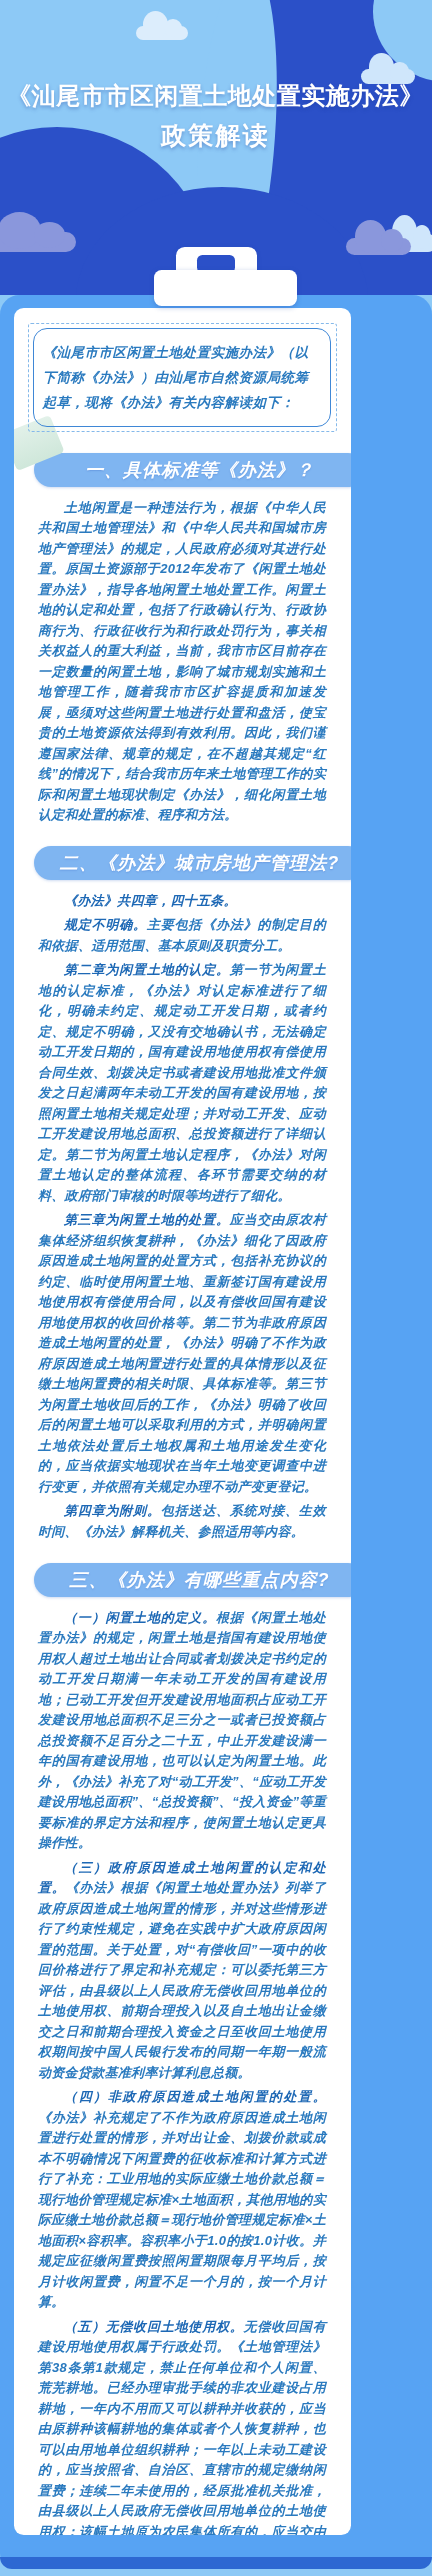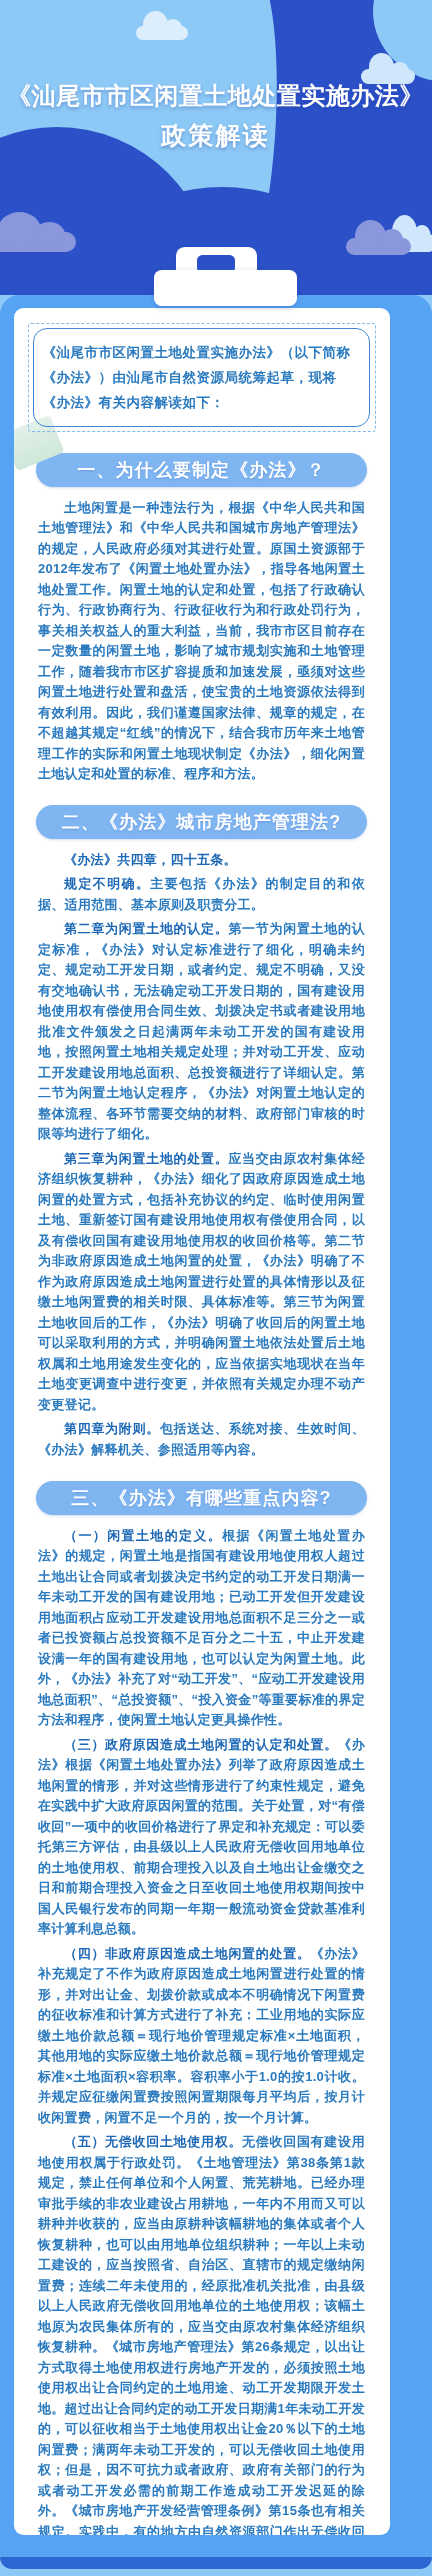--- a/index.html
+++ b/index.html
@@ -39,22 +39,22 @@
   
   .frame{
     position:absolute;left:0;top:295px;width:432px;height:2274px;z-index:2;
     background:var(--frame,#57a3f3);border-radius:19.5px 19.5px 16px 16px;
   }
   .frame::after{
     content:"";position:absolute;left:0;right:0;bottom:0;height:12px;
     background:var(--frame-edge,#2d68d2);border-radius:0 0 16px 16px;
   }
   .card{
-    position:absolute;left:13.5px;top:308px;width:376px;height:2227px;z-index:3;
-    background:var(--card,#ffffff);border-radius:9.7px;overflow:hidden;
+    position:absolute;left:13.5px;top:308px;width:337px;height:2227px;z-index:3;
+    background:var(--card,#ffffff);border-radius:9.7px;overflow:hidden;font-style:italic;
   }
   .card-body{position:relative;padding:14px 20.5px 0;}
   
   .note{
     position:absolute;left:-5.4px;top:115px;width:51px;height:40px;z-index:0;
     background:linear-gradient(180deg,#e2f1e9,var(--note-green,#cfe7da));
     border-radius:4.3px;transform:rotate(-22deg);
   }
   
   .intro-box{
@@ -119,21 +119,21 @@
 
       <div class="note"></div>
 
       <div class="intro-box">
         <div class="intro-inner">
           <div class="intro-text">《汕尾市市区闲置土地处置实施办法》（以下简称《办法》）由汕尾市自然资源局统筹起草，现将《办法》有关内容解读如下：</div>
         </div>
       </div>
 
       <div class="section-pill">
-        <span>一、为什么要制定《办法》？</span>
+        <span>一、具体标准等《办法》？</span>
       </div>
       <p class="para"><span class="lead"></span><span>土地闲置是一种违法行为，根据《中华人民共和国土地管理法》和《中华人民共和国城市房地产管理法》的规定，人民政府必须对其进行处置。原国土资源部于2012年发布了《闲置土地处置办法》，指导各地闲置土地处置工作。闲置土地的认定和处置，包括了行政确认行为、行政协商行为、行政征收行为和行政处罚行为，事关相关权益人的重大利益，当前，我市市区目前存在一定数量的闲置土地，影响了城市规划实施和土地管理工作，随着我市市区扩容提质和加速发展，亟须对这些闲置土地进行处置和盘活，使宝贵的土地资源依法得到有效利用。因此，我们谨遵国家法律、规章的规定，在不超越其规定“红线”的情况下，结合我市历年来土地管理工作的实际和闲置土地现状制定《办法》，细化闲置土地认定和处置的标准、程序和方法。</span></p>
 
       <div class="section-pill">
         <span>二、《办法》城市房地产管理法?</span>
       </div>
       <p class="para"><span class="lead">《办法》共四章，四十五条。</span><span></span></p>
       <p class="para"><span class="lead">规定不明确。</span><span>主要包括《办法》的制定目的和依据、适用范围、基本原则及职责分工。</span></p>
       <p class="para"><span class="lead">第二章为闲置土地的认定。</span><span>第一节为闲置土地的认定标准，《办法》对认定标准进行了细化，明确未约定、规定动工开发日期，或者约定、规定不明确，又没有交地确认书，无法确定动工开发日期的，国有建设用地使用权有偿使用合同生效、划拨决定书或者建设用地批准文件颁发之日起满两年未动工开发的国有建设用地，按照闲置土地相关规定处理；并对动工开发、应动工开发建设用地总面积、总投资额进行了详细认定。第二节为闲置土地认定程序，《办法》对闲置土地认定的整体流程、各环节需要交纳的材料、政府部门审核的时限等均进行了细化。</span></p>
       <p class="para"><span class="lead">第三章为闲置土地的处置。</span><span>应当交由原农村集体经济组织恢复耕种，《办法》细化了因政府原因造成土地闲置的处置方式，包括补充协议的约定、临时使用闲置土地、重新签订国有建设用地使用权有偿使用合同，以及有偿收回国有建设用地使用权的收回价格等。第二节为非政府原因造成土地闲置的处置，《办法》明确了不作为政府原因造成土地闲置进行处置的具体情形以及征缴土地闲置费的相关时限、具体标准等。第三节为闲置土地收回后的工作，《办法》明确了收回后的闲置土地可以采取利用的方式，并明确闲置土地依法处置后土地权属和土地用途发生变化的，应当依据实地现状在当年土地变更调查中进行变更，并依照有关规定办理不动产变更登记。</span></p>

